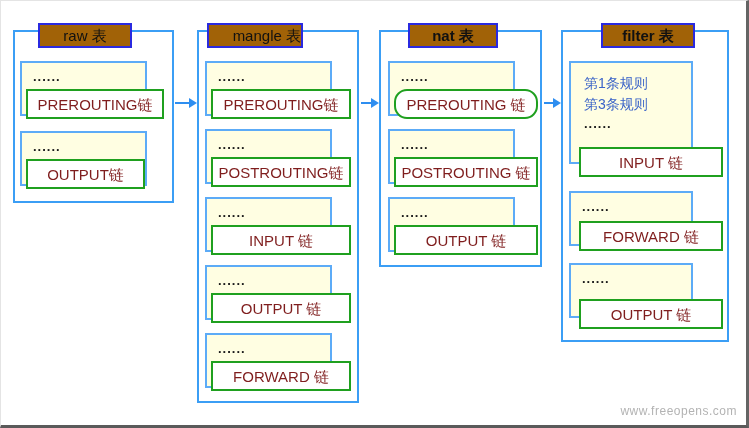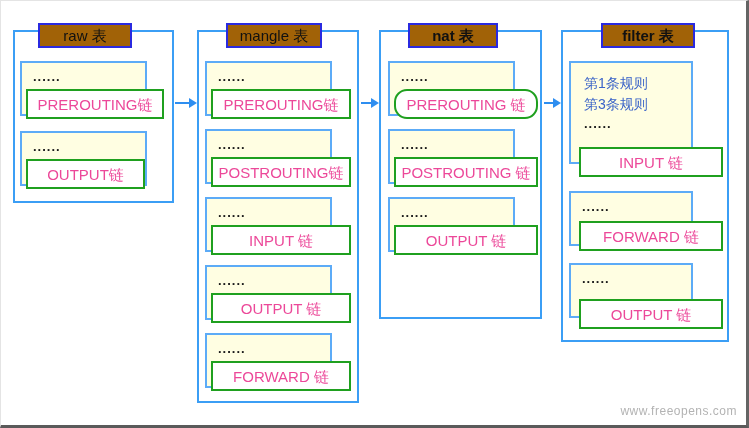--- a/index.html
+++ b/index.html
@@ -19,21 +19,21 @@
   .grp{position:absolute;z-index:2;}
   .cream{
     position:absolute;left:0;top:0;background:#fffee2;border:2px solid #5cabf7;box-sizing:border-box;
   }
   .dots{
     position:absolute;left:11px;top:6px;font-weight:bold;font-size:13px;
     letter-spacing:1px;color:#1a1a1a;white-space:nowrap;
   }
   .chain{
     position:absolute;background:#fff;border:2px solid #1fa01f;box-sizing:border-box;
-    text-align:center;font-size:15px;color:#ec4899;line-height:28px;white-space:nowrap;z-index:3;
+    text-align:center;font-size:15px;color:#7f1d1d;line-height:28px;white-space:nowrap;z-index:3;
   }
   .rules{position:absolute;left:13px;top:10px;font-size:14px;line-height:21px;color:#3a63c8;}
   .rules div{white-space:nowrap;}
   .rules .rdots{color:#1a1a1a;font-weight:bold;font-size:13px;letter-spacing:1px;line-height:18px;}
   .arrow{position:absolute;height:10px;z-index:2;}
   .arrow .shaft{position:absolute;left:0;right:6px;top:4px;height:2px;background:#2e8ef0;}
   .arrow .head{
     position:absolute;right:0;top:0;width:0;height:0;
     border-left:8px solid #2e8ef0;border-top:5px solid transparent;border-bottom:5px solid transparent;
   }
@@ -61,21 +61,21 @@
     </div>
   </div>
 
   <div class="arrow" style="left:174px;top:97px;width:22px;">
     <i class="shaft"></i>
     <i class="head"></i>
   </div>
 
   <div class="col" style="left:196px;top:22px;width:162px;height:380px;">
     <div class="tbl-box"></div>
-    <div class="tbl-title" style="left:29px;width:92px;">mangle 表</div>
+    <div class="tbl-title" style="left:10px;width:92px;text-align:right;">mangle 表</div>
     <div class="grp" style="left:8px;top:38px;">
       <div class="cream" style="width:127px;height:55px;">
         <span class="dots">......</span>
       </div>
       <div class="chain" style="left:6px;top:28px;width:140px;height:30px;">PREROUTING链</div>
     </div>
     <div class="grp" style="left:8px;top:106px;">
       <div class="cream" style="width:127px;height:55px;">
         <span class="dots">......</span>
       </div>
@@ -99,21 +99,21 @@
       </div>
       <div class="chain" style="left:6px;top:28px;width:140px;height:30px;">FORWARD 链</div>
     </div>
   </div>
 
   <div class="arrow" style="left:360px;top:97px;width:18px;">
     <i class="shaft"></i>
     <i class="head"></i>
   </div>
 
-  <div class="col" style="left:378px;top:22px;width:163px;height:296px;">
+  <div class="col" style="left:378px;top:22px;width:163px;height:244px;">
     <div class="tbl-box"></div>
     <div class="tbl-title bold" style="left:29px;width:86px;">nat 表</div>
     <div class="grp" style="left:9px;top:38px;">
       <div class="cream" style="width:127px;height:55px;">
         <span class="dots">......</span>
       </div>
       <div class="chain" style="left:6px;top:28px;width:144px;height:30px;border-radius:13px;">PREROUTING 链</div>
     </div>
     <div class="grp" style="left:9px;top:106px;">
       <div class="cream" style="width:127px;height:55px;">

